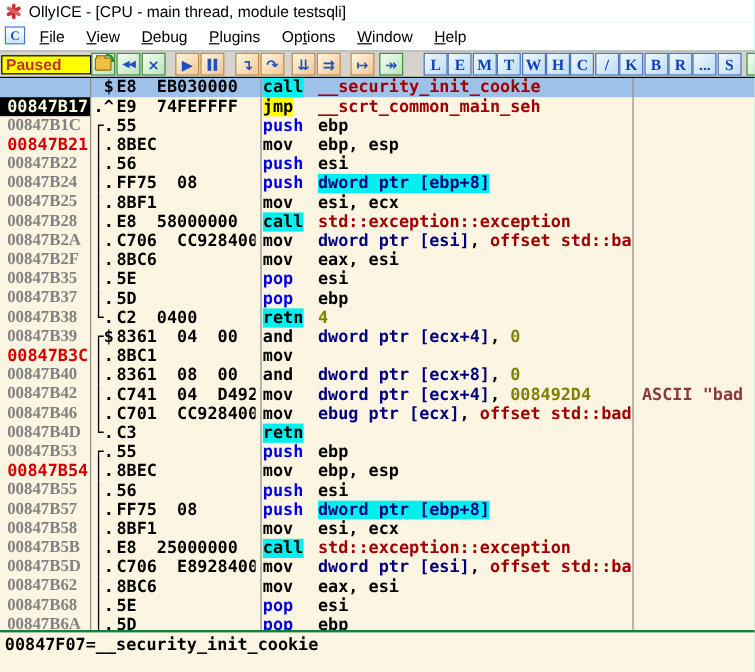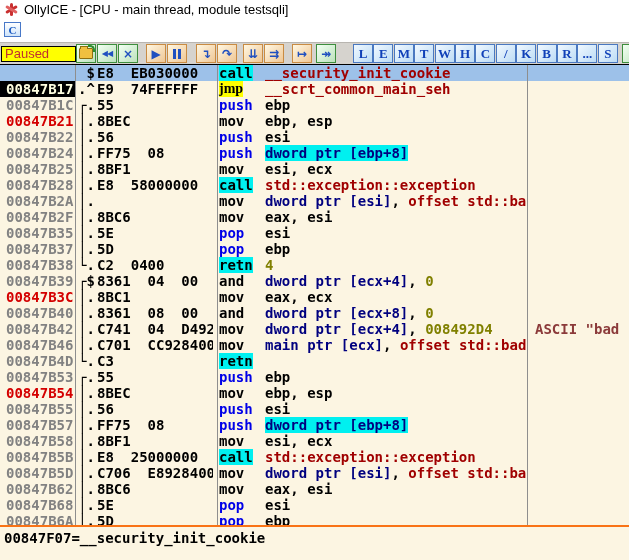--- a/index.html
+++ b/index.html
@@ -19,21 +19,21 @@
   #cicon{position:absolute;left:4px;top:3px;width:17px;height:15px;border:1px solid #4878C8;
          background:linear-gradient(180deg,#FFFFFF,#CFE4FA);color:#1858C0;
          font:bold 11px "Liberation Serif",serif;display:flex;align-items:center;justify-content:center;box-sizing:border-box;}
   #menu-items{position:absolute;left:24px;top:3px;}
   .menu-item{display:inline-block;padding:1px 9px;white-space:nowrap;}
 
   
   #toolbar{position:absolute;left:0;top:42px;width:629px;height:22px;background:#D6D3CE;
            border-top:1px solid #B8B5B0;box-sizing:border-box;overflow:hidden;}
   #paused{position:absolute;left:1px;top:3px;width:70px;height:14px;background:var(--paused-bg,#FFFF00);
-          border:1px solid #000;color:var(--paused-fg,#C03030);padding:0 0 0 3px;line-height:14px;}
+          border:1px solid #000;color:var(--paused-fg,#C03030);padding:0 0 0 3px;line-height:14px;font-weight:bold;}
   .tbtn{position:absolute;top:1px;width:20px;height:19px;box-sizing:border-box;display:flex;
         align-items:center;justify-content:center;cursor:default;
         font:bold 12px "DejaVu Sans",sans-serif;color:#2050C0;}
   .tbtn.green{background:linear-gradient(135deg,#F2FFF2,#BCE2BC);border:1px solid #3D8E3D;}
   .tbtn.tan{background:linear-gradient(135deg,#FFF7E2,#EFC795);border:1px solid #C98B42;}
   .tbtn.blue{background:linear-gradient(135deg,#F0F8FF,#BDDCF5);border:1px solid #4A78C0;
              font:bold 13px "Liberation Serif",serif;color:#1040B8;}
   .tbtn .small{font-size:8px;letter-spacing:-1px;}
   .folder{width:12px;height:9px;background:#F0C040;border:1px solid #8F6F10;border-radius:1px;position:relative;}
   .folder:before{content:"";position:absolute;left:0;top:-3px;width:6px;height:2px;background:#F0C040;border:1px solid #8F6F10;border-bottom:none;}
@@ -43,60 +43,61 @@
 
   
   #disasm{position:absolute;left:0;top:64px;width:629px;height:461px;background:var(--cream,#FCF5E2);
           border-top:1px solid #000;box-sizing:border-box;overflow:hidden;
           font:bold 14px/16px "DejaVu Sans Mono",monospace;}
   .vsep{position:absolute;top:0;height:461px;width:1px;background:#8E8E8E;z-index:5;}
   .row{position:relative;height:16px;}
   .row.sel{background:var(--sel,#9DC1E9);}
   .addr{position:absolute;left:0;top:16px;width:75px;height:16px;padding-left:6px;box-sizing:border-box;background:var(--cream,#FCF5E2);}
   .row.sel .addr{background:var(--cream,#FCF5E2);}
-  .addr.normal{color:var(--addr-gray,#828282);}
+  .addr.normal{color:var(--addr-gray,#828282);font-family:Liberation Serif, serif;}
   .addr.red{color:var(--addr-red,#D40000);}
   .addr.eip{background:#000 !important;color:#FFFFE0;}
   .pfx{position:absolute;left:78px;top:0;white-space:pre;}
   .bytes{position:absolute;left:97px;top:0;width:116px;height:16px;overflow:hidden;white-space:pre;}
   .fixup{border-bottom:1px solid #5A5A5A;}
   .mn{position:absolute;left:219px;top:0;white-space:pre;}
   .mn.push{color:var(--blue-mn,#0000E8);}
   .mn.cyan{background:var(--cyan,#00F0F0);}
-  .mn.yellow{background:var(--yellow,#FFFF00);font-family:Liberation Serif, serif;}
+  .mn.yellow{background:var(--yellow,#FFFF00);}
   .ops{position:absolute;left:265px;top:0;width:261px;height:16px;overflow:hidden;white-space:pre;}
   .op-reg,.op-plain{color:#000;margin-top:16px;}
   .op-sym{color:var(--sym,#A00000);margin-top:38px;}
   .op-mem{color:var(--navy,#00007F);}
   .op-memhl{color:var(--navy,#00007F);background:var(--cyan,#00F0F0);}
   .op-const{color:var(--olive,#808000);}
   .cmt{position:absolute;left:535px;top:0;white-space:pre;color:var(--cmt,#8B3A3A);}
 
   
   #infopane{position:absolute;left:0;top:525px;width:629px;height:35px;background:var(--cream,#FCF5E2);
-            border-top:2px solid #f97316;box-sizing:border-box;
+            border-top:2px solid #15803d;box-sizing:border-box;
             font:bold 14px/16px "DejaVu Sans Mono",monospace;}
   #info-text{position:absolute;left:4px;top:3px;white-space:pre;}
 </style>
 </head>
 <body>
 
 <div id="win">
 
   <div id="titlebar">
     <span id="appicon">
         <i></i>
         <i></i>
         <i></i>
       </span>
     <span id="title-text">OllyICE - [CPU - main thread, module testsqli]</span>
   </div>
 
   <div id="menubar">
     <span id="cicon">C</span>
+    <span id="menu-items"><span class="menu-item"><u>F</u>ile</span><span class="menu-item"><u>V</u>iew</span><span class="menu-item"><u>D</u>ebug</span><span class="menu-item"><u>P</u>lugins</span><span class="menu-item">Op<u>t</u>ions</span><span class="menu-item"><u>W</u>indow</span><span class="menu-item"><u>H</u>elp</span></span>
   </div>
 
   <div id="toolbar">
     <span id="paused">Paused</span>
   <div class="tbtn green" style="left: 76px;">
         <span class="folder"></span>
       </div>
       <div class="tbtn green" style="left: 97px;">
         <span class="small">◀◀</span>
       </div>
@@ -201,20 +202,21 @@
       <div class="row">
         <span class="addr normal">00847B2A</span>
         <span class="pfx">│.</span>
         <span class="bytes">E8  58000000</span>
         <span class="mn cyan">call</span>
         <span class="ops"><span class="op-sym">std::exception::exception</span></span>
       </div>
       <div class="row">
         <span class="addr normal">00847B2F</span>
         <span class="pfx">│.</span>
+        <span class="bytes">C706  <span class="fixup">CC928400</span></span>
         <span class="mn plain">mov</span>
         <span class="ops"><span class="op-mem">dword ptr [esi]</span><span class="op-plain">, </span><span class="op-sym">offset std::bad</span></span>
       </div>
       <div class="row">
         <span class="addr normal">00847B35</span>
         <span class="pfx">│.</span>
         <span class="bytes">8BC6</span>
         <span class="mn plain">mov</span>
         <span class="ops"><span class="op-reg">eax, esi</span></span>
       </div>
@@ -244,21 +246,20 @@
         <span class="pfx">┌$</span>
         <span class="bytes">8361  04  00</span>
         <span class="mn plain">and</span>
         <span class="ops"><span class="op-mem">dword ptr [ecx+4]</span><span class="op-plain">, </span><span class="op-const">0</span></span>
       </div>
       <div class="row">
         <span class="addr normal">00847B40</span>
         <span class="pfx">│.</span>
         <span class="bytes">8BC1</span>
         <span class="mn plain">mov</span>
-        <span class="ops"><span class="op-reg">eax, ecx</span></span>
       </div>
       <div class="row">
         <span class="addr normal">00847B42</span>
         <span class="pfx">│.</span>
         <span class="bytes">8361  08  00</span>
         <span class="mn plain">and</span>
         <span class="ops"><span class="op-mem">dword ptr [ecx+8]</span><span class="op-plain">, </span><span class="op-const">0</span></span>
       </div>
       <div class="row">
         <span class="addr normal">00847B46</span>
@@ -266,21 +267,21 @@
         <span class="bytes">C741  04  <span class="fixup">D4928400</span></span>
         <span class="mn plain">mov</span>
         <span class="ops"><span class="op-mem">dword ptr [ecx+4]</span><span class="op-plain">, </span><span class="op-const">008492D4</span></span>
         <span class="cmt">ASCII "bad</span>
       </div>
       <div class="row">
         <span class="addr normal">00847B4D</span>
         <span class="pfx">│.</span>
         <span class="bytes">C701  <span class="fixup">CC928400</span></span>
         <span class="mn plain">mov</span>
-        <span class="ops"><span class="op-mem">main ptr [ecx]</span><span class="op-plain">, </span><span class="op-sym">offset std::bad</span></span>
+        <span class="ops"><span class="op-mem">ebug ptr [ecx]</span><span class="op-plain">, </span><span class="op-sym">offset std::bad</span></span>
       </div>
       <div class="row">
         <span class="addr normal">00847B53</span>
         <span class="pfx">└.</span>
         <span class="bytes">C3</span>
         <span class="mn cyan">retn</span>
         <span class="ops"></span>
       </div>
       <div class="row">
         <span class="addr red">00847B54</span>

